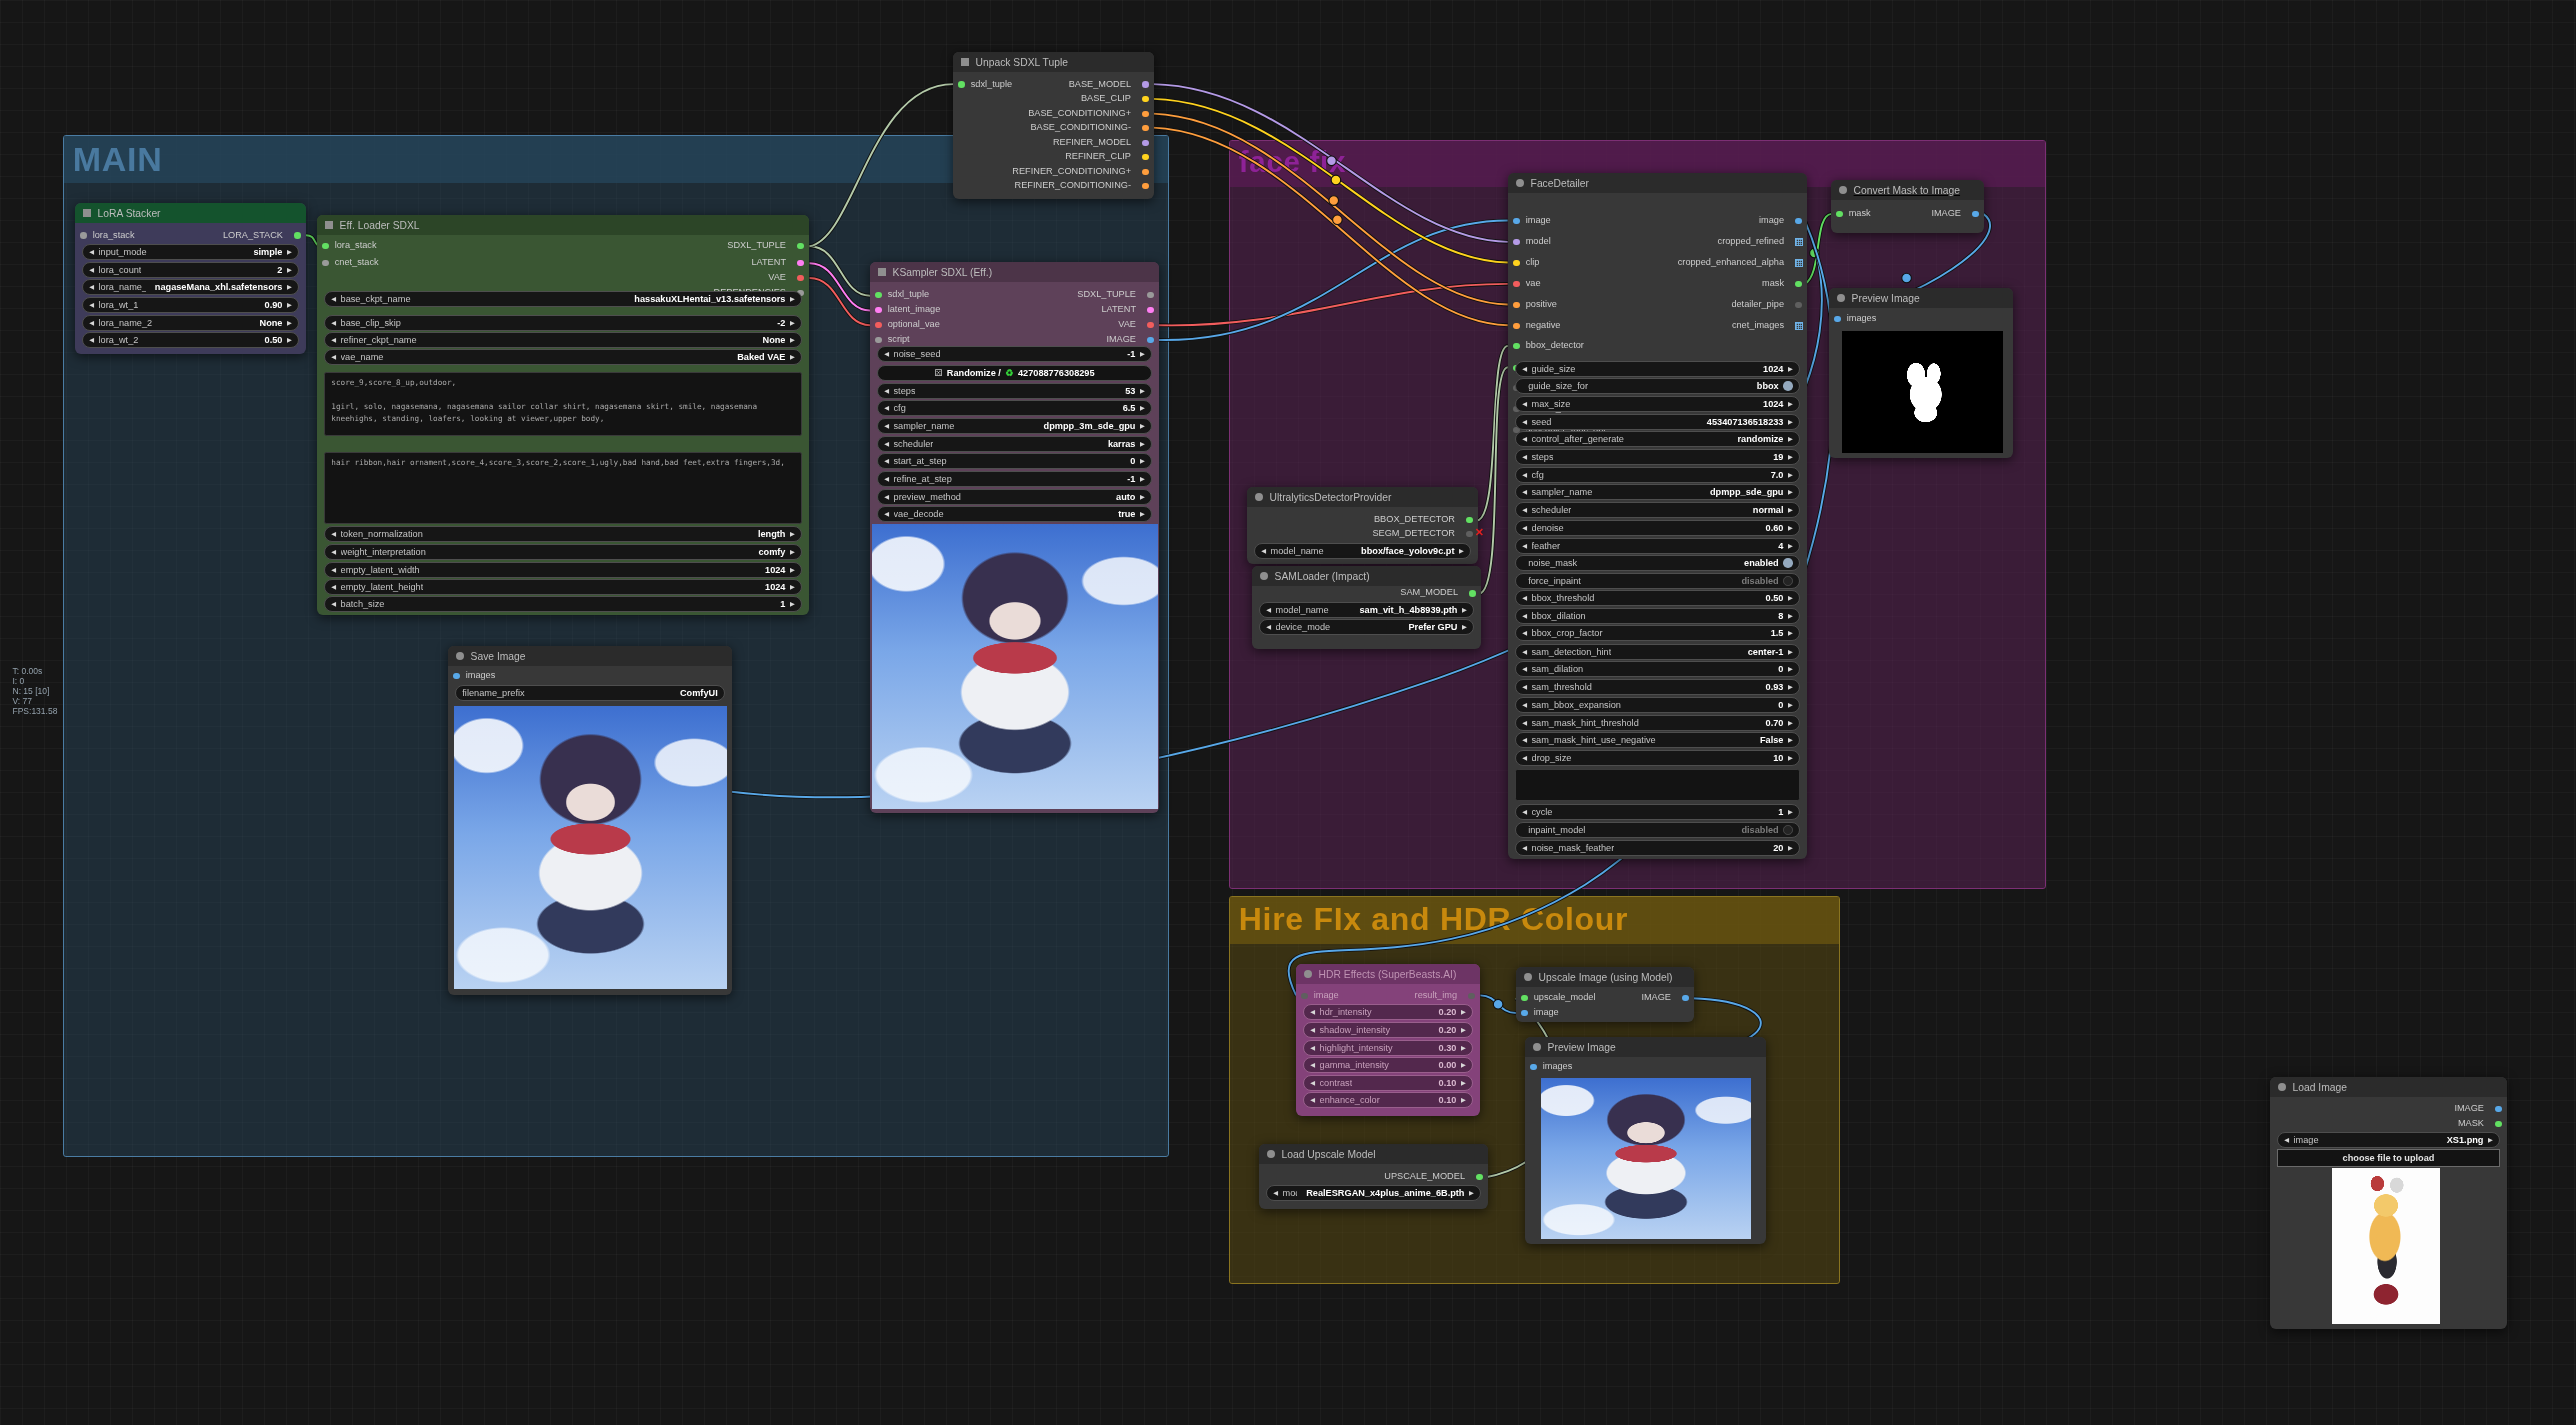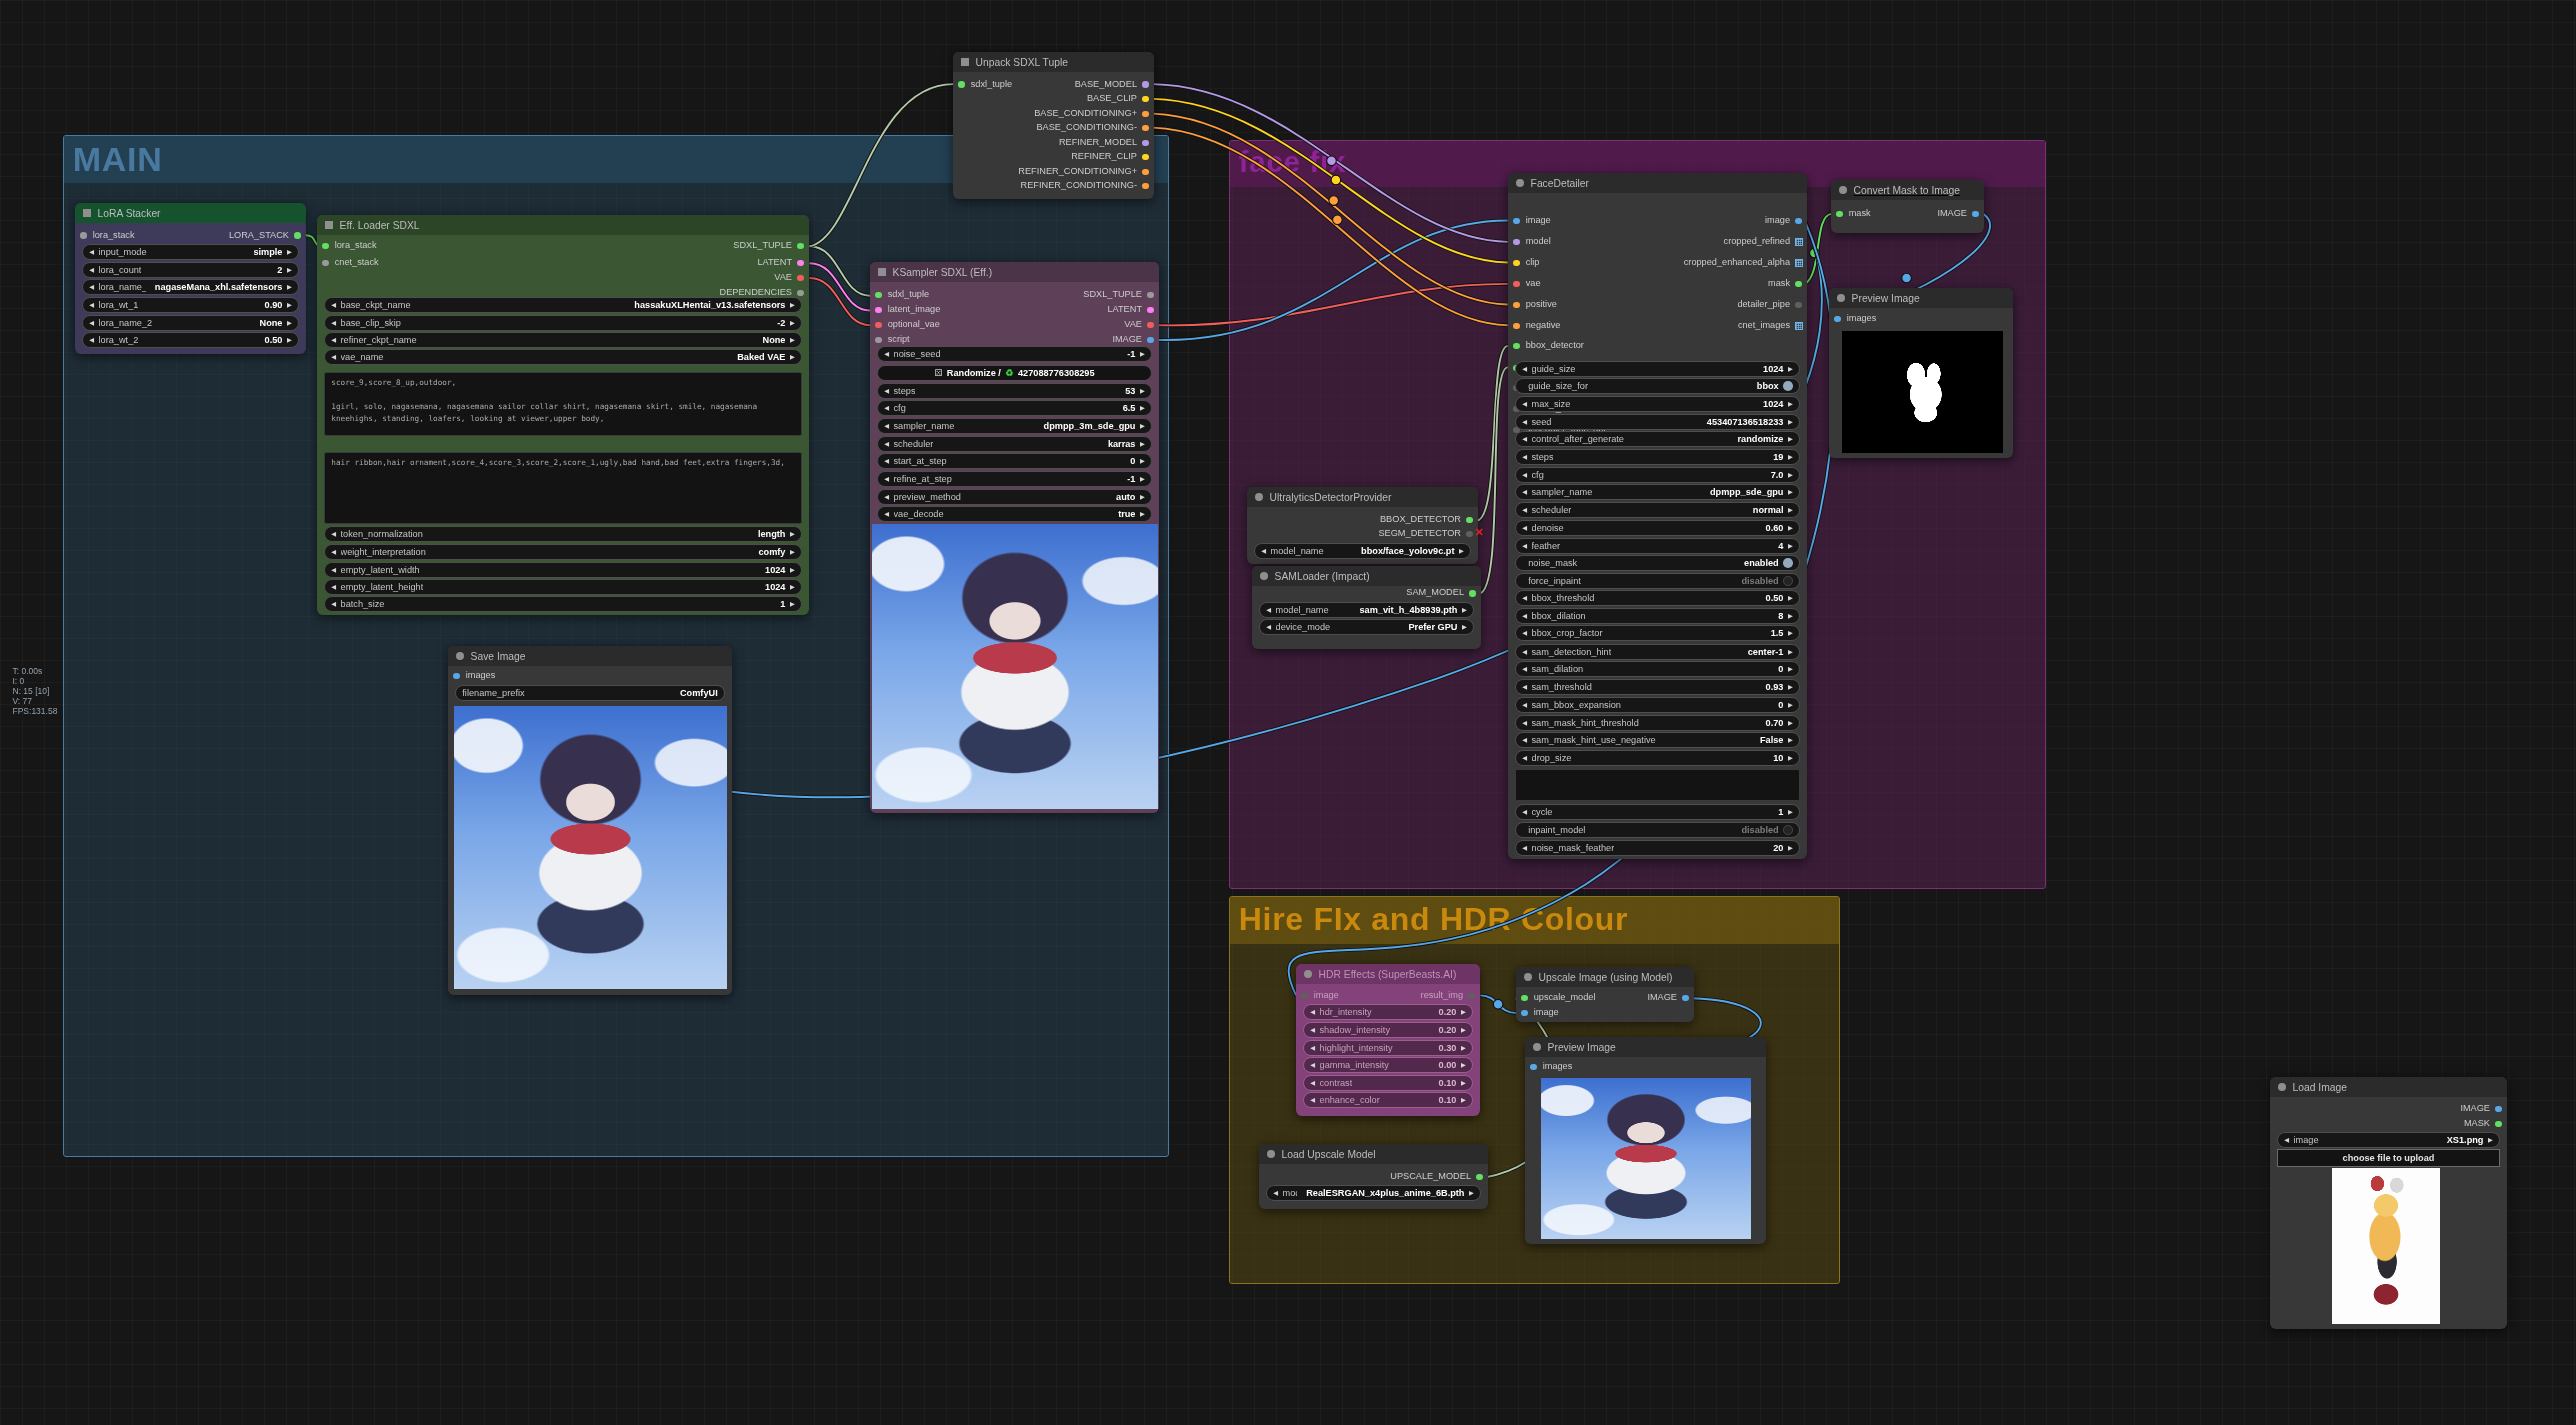--- a/index.html
+++ b/index.html
@@ -15,21 +15,21 @@
   .node{position:absolute;border-radius:5.9px;box-shadow:0 2.9px 10.3px rgba(0,0,0,.55);z-index:3;font-size:9.6px;}
   .nhead{position:absolute;left:0;top:0;right:0;height:20px;border-radius:5.9px 5.9px 0 0;
     display:flex;align-items:center;gap:6.6px;padding-left:8px;box-sizing:border-box;}
   .nicon{width:8px;height:8px;background:#8f8f8f;flex:0 0 auto;}
   .nicon.circle{border-radius:50%;}
   .ntitle{color:#bdbdbd;font-size:10.3px;white-space:nowrap;}
   .port{position:absolute;height:11.8px;line-height:11.8px;font-size:9.2px;color:#cdcdcd;white-space:nowrap;}
   .port .dot{position:absolute;top:2.6px;width:6.6px;height:6.6px;border-radius:50%;}
   .port.in{left:0;padding-left:17.7px;}
   .port.in .dot{left:5.2px;}
-  .port.out{right:0;padding-right:17px;text-align:right;}
+  .port.out{right:0;padding-right:23px;text-align:right;}
   .port.out .dot{right:5.2px;}
   .gridicon{position:absolute;right:4.4px;top:2.2px;width:7.4px;height:7.4px;border:0.7px solid #6fb3e8;box-sizing:border-box;
     background-image:linear-gradient(rgba(111,179,232,.9) 0.7px,transparent 0.7px),linear-gradient(90deg,rgba(111,179,232,.9) 0.7px,transparent 0.7px);
     background-size:2.2px 2.2px;}
   .xmark{position:absolute;right:-5.9px;top:-0.7px;color:#e02020;font-weight:bold;font-size:11px;}
   .widget{position:absolute;left:7.4px;right:7.4px;height:15.5px;border-radius:8px;background:#161616;
     border:0.7px solid #4e4e4e;display:flex;align-items:center;box-sizing:border-box;
     color:#c6c6c6;font-size:9.2px;padding:0 5.9px;gap:4.4px;}
   .widget .arr{font-size:6.3px;color:#d8d8d8;flex:0 0 auto;}
   .widget .wl{flex:0 1 auto;overflow:hidden;white-space:nowrap;}
@@ -229,21 +229,21 @@
         <div class="dot" style="background: rgb(255, 126, 242);"></div>
       </div>
       <div class="port out" style="top: 57px;">
         <div>VAE</div>
         <div class="dot" style="background: rgb(242, 93, 93);"></div>
       </div>
       <div class="port out" style="top: 72px;">
         <div>DEPENDENCIES</div>
         <div class="dot" style="background: rgb(154, 154, 154);"></div>
       </div>
-      <div class="widget" style="top: 82px; justify-content: flex-end;">
+      <div class="widget" style="top: 76px; justify-content: flex-end;">
         <div class="arr">◀</div>
         <div class="wl">base_ckpt_name</div>
         <div class="sp"></div>
         <div class="wv">hassakuXLHentai_v13.safetensors</div>
         <div class="arr">▶</div>
       </div>
       <div class="widget" style="top: 100px;">
         <div class="arr">◀</div>
         <div class="wl">base_clip_skip</div>
         <div class="sp"></div>

